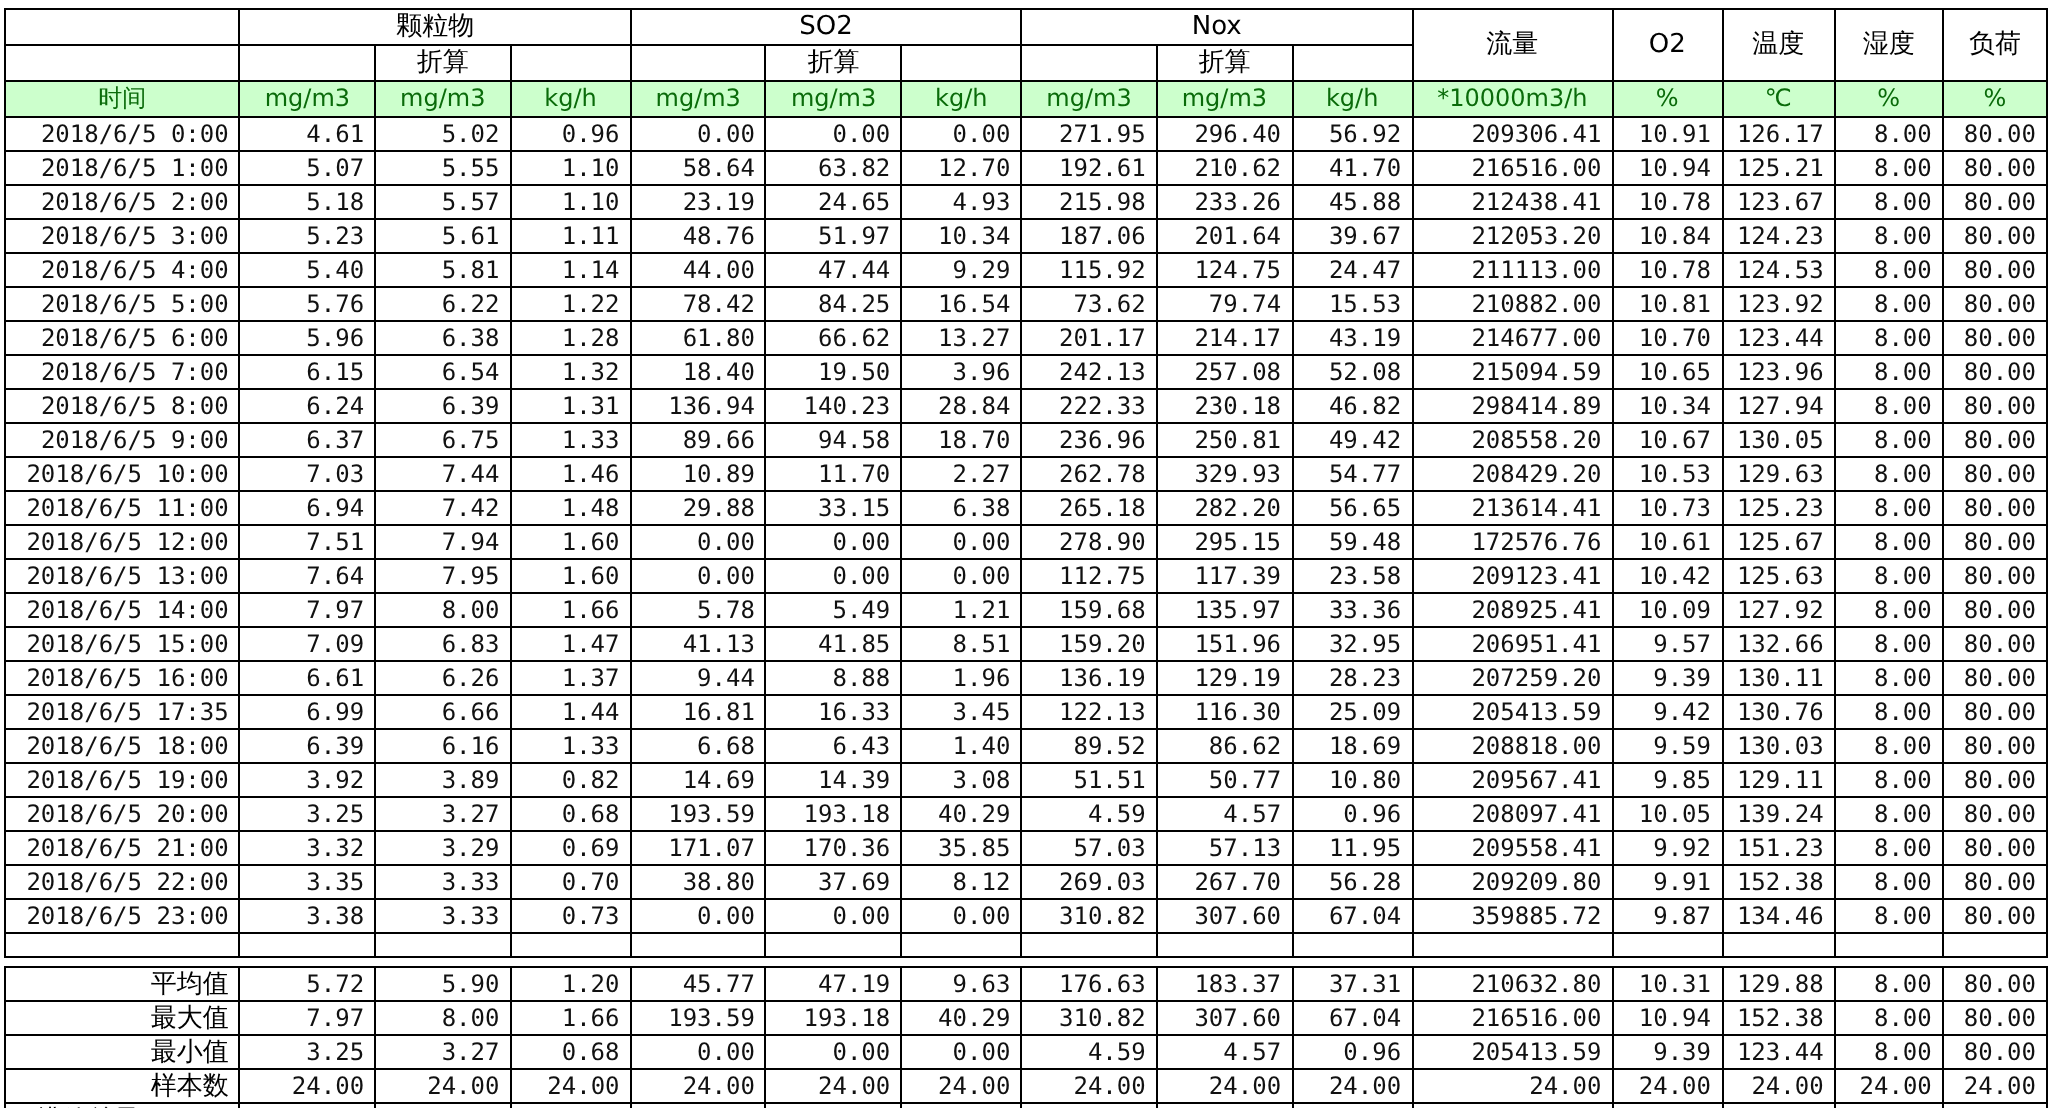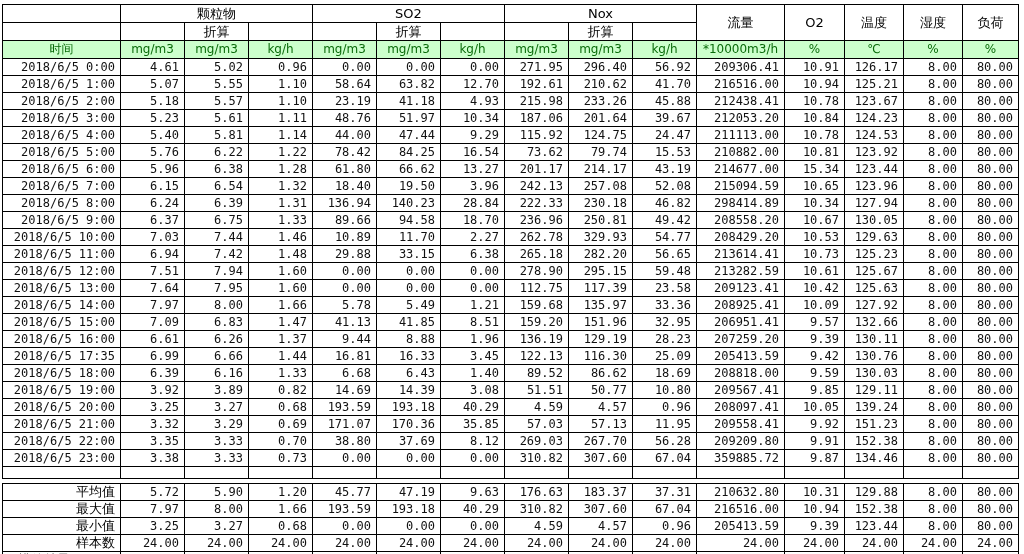--- a/index.html
+++ b/index.html
@@ -36,21 +36,21 @@
     height: 17px;
     line-height: 17px;
     font-family: "DejaVu Sans", "Liberation Sans", sans-serif;
     font-size: 13px;
     color: #000000;
   }
   tr.unit-row td {
     background: #ccffcc;
     color: #0a6b0a;
     text-align: center;
-    padding: 0 1px;
+    padding: 0 12px;
     height: 17px;
     line-height: 17px;
     font-family: "DejaVu Sans", "Liberation Sans", sans-serif;
     font-size: 12px;
   }
   tr.blank-row td {
     height: 12px;
   }
   tr.spacer-row td {
     border: none;
@@ -167,21 +167,21 @@
           <td>125.21</td>
           <td>8.00</td>
           <td>80.00</td>
         </tr>
         <tr>
           <td>2018/6/5 2:00</td>
           <td>5.18</td>
           <td>5.57</td>
           <td>1.10</td>
           <td>23.19</td>
-          <td>41.18</td>
+          <td>24.65</td>
           <td>4.93</td>
           <td>215.98</td>
           <td>233.26</td>
           <td>45.88</td>
           <td>212438.41</td>
           <td>10.78</td>
           <td>123.67</td>
           <td>8.00</td>
           <td>80.00</td>
         </tr>
@@ -241,21 +241,21 @@
           <td>5.96</td>
           <td>6.38</td>
           <td>1.28</td>
           <td>61.80</td>
           <td>66.62</td>
           <td>13.27</td>
           <td>201.17</td>
           <td>214.17</td>
           <td>43.19</td>
           <td>214677.00</td>
-          <td>15.34</td>
+          <td>10.70</td>
           <td>123.44</td>
           <td>8.00</td>
           <td>80.00</td>
         </tr>
         <tr>
           <td>2018/6/5 7:00</td>
           <td>6.15</td>
           <td>6.54</td>
           <td>1.32</td>
           <td>18.40</td>
@@ -342,21 +342,21 @@
           <td>2018/6/5 12:00</td>
           <td>7.51</td>
           <td>7.94</td>
           <td>1.60</td>
           <td>0.00</td>
           <td>0.00</td>
           <td>0.00</td>
           <td>278.90</td>
           <td>295.15</td>
           <td>59.48</td>
-          <td>213282.59</td>
+          <td>172576.76</td>
           <td>10.61</td>
           <td>125.67</td>
           <td>8.00</td>
           <td>80.00</td>
         </tr>
         <tr>
           <td>2018/6/5 13:00</td>
           <td>7.64</td>
           <td>7.95</td>
           <td>1.60</td>

